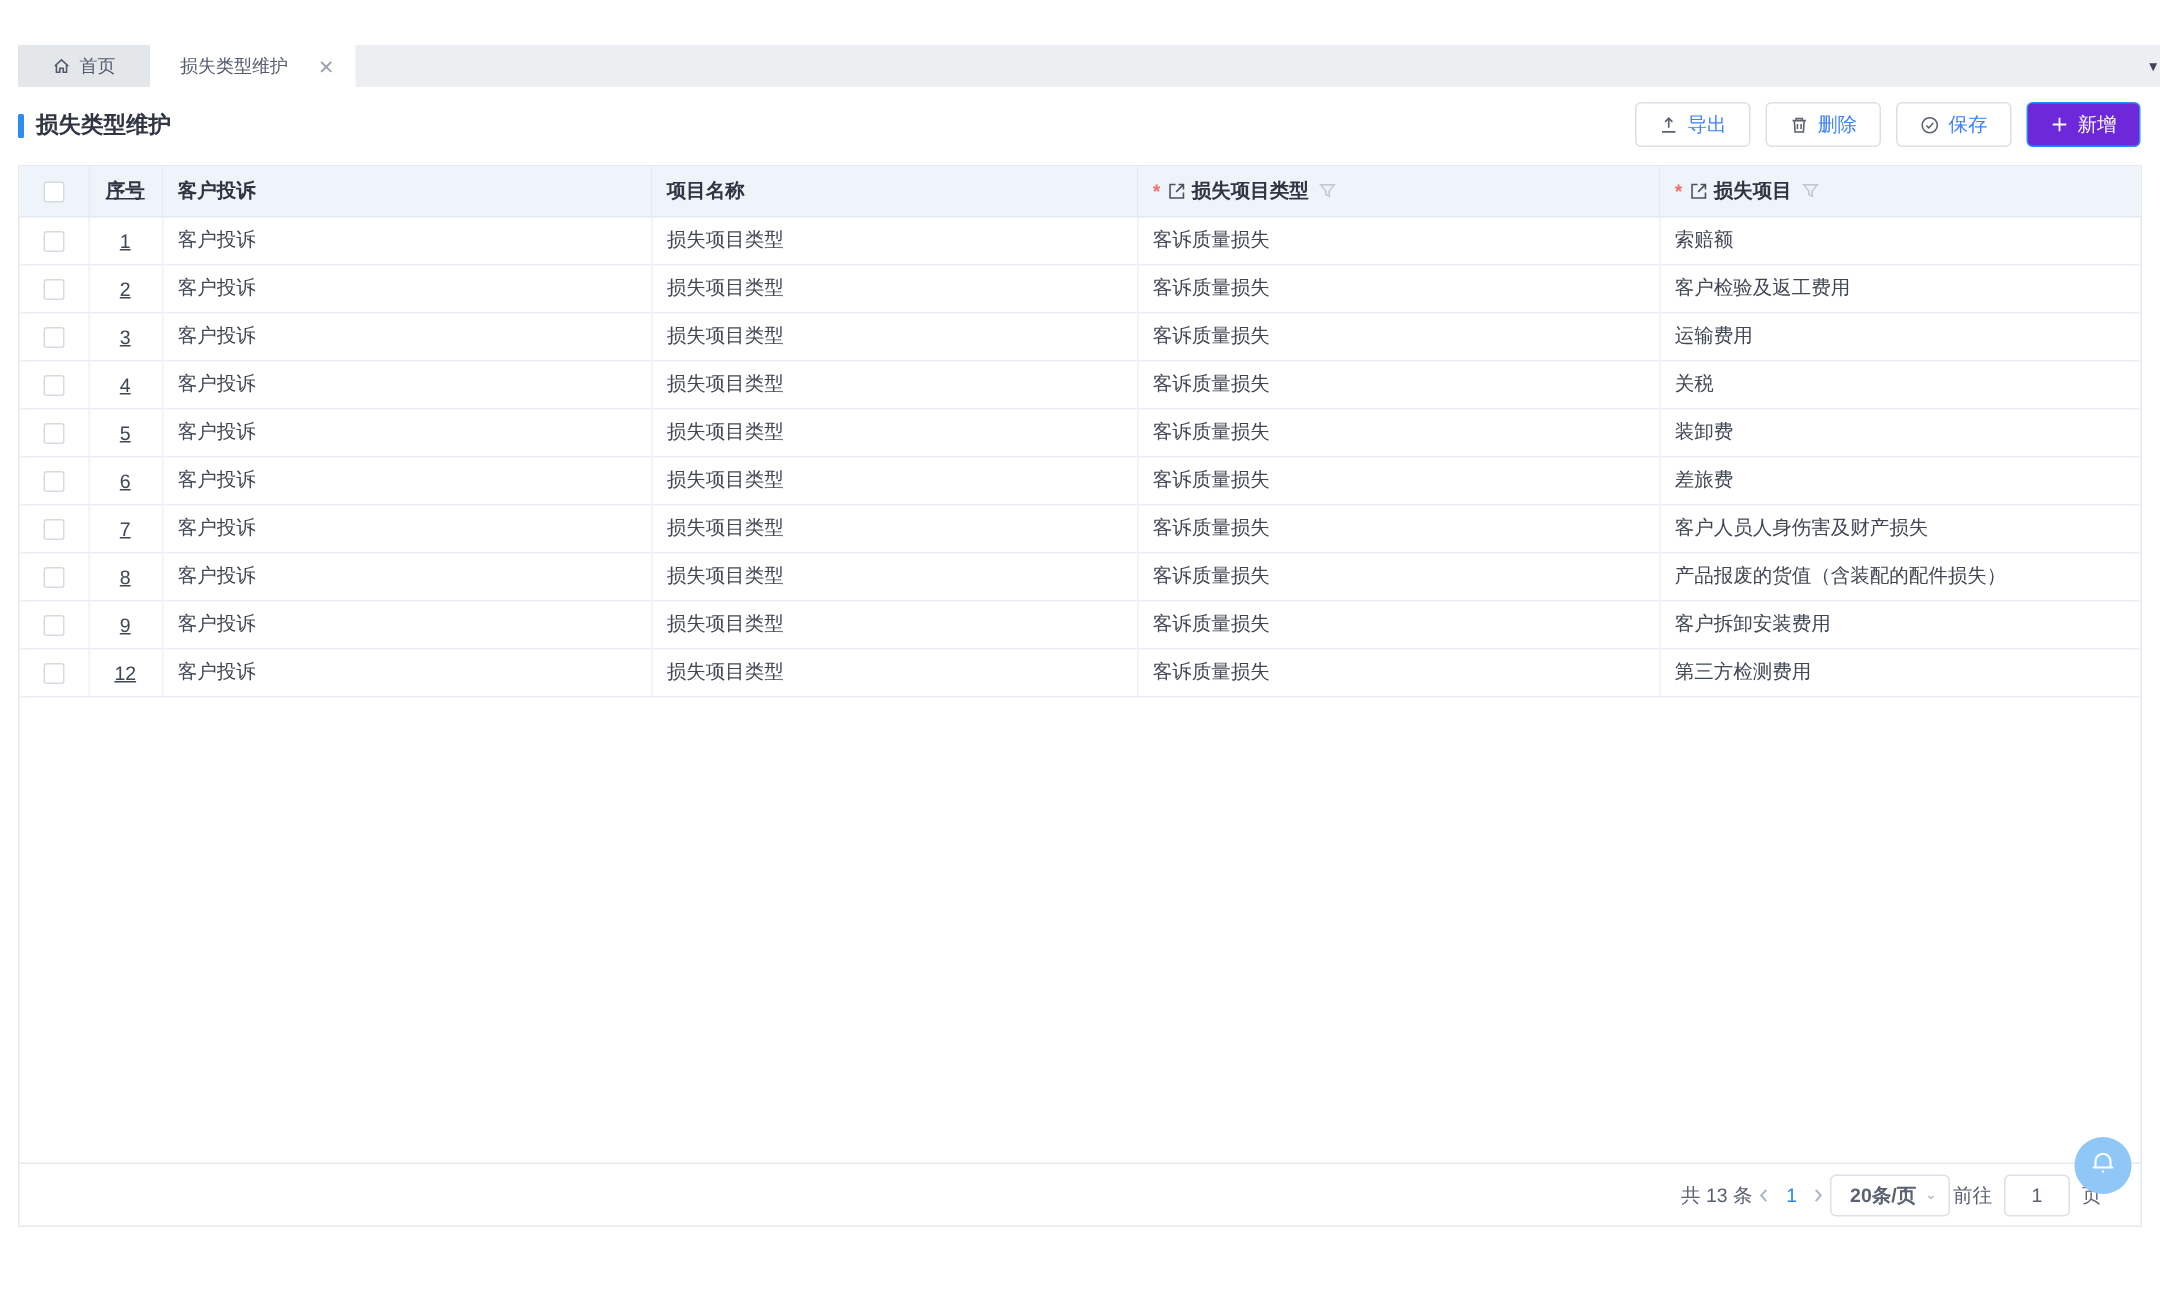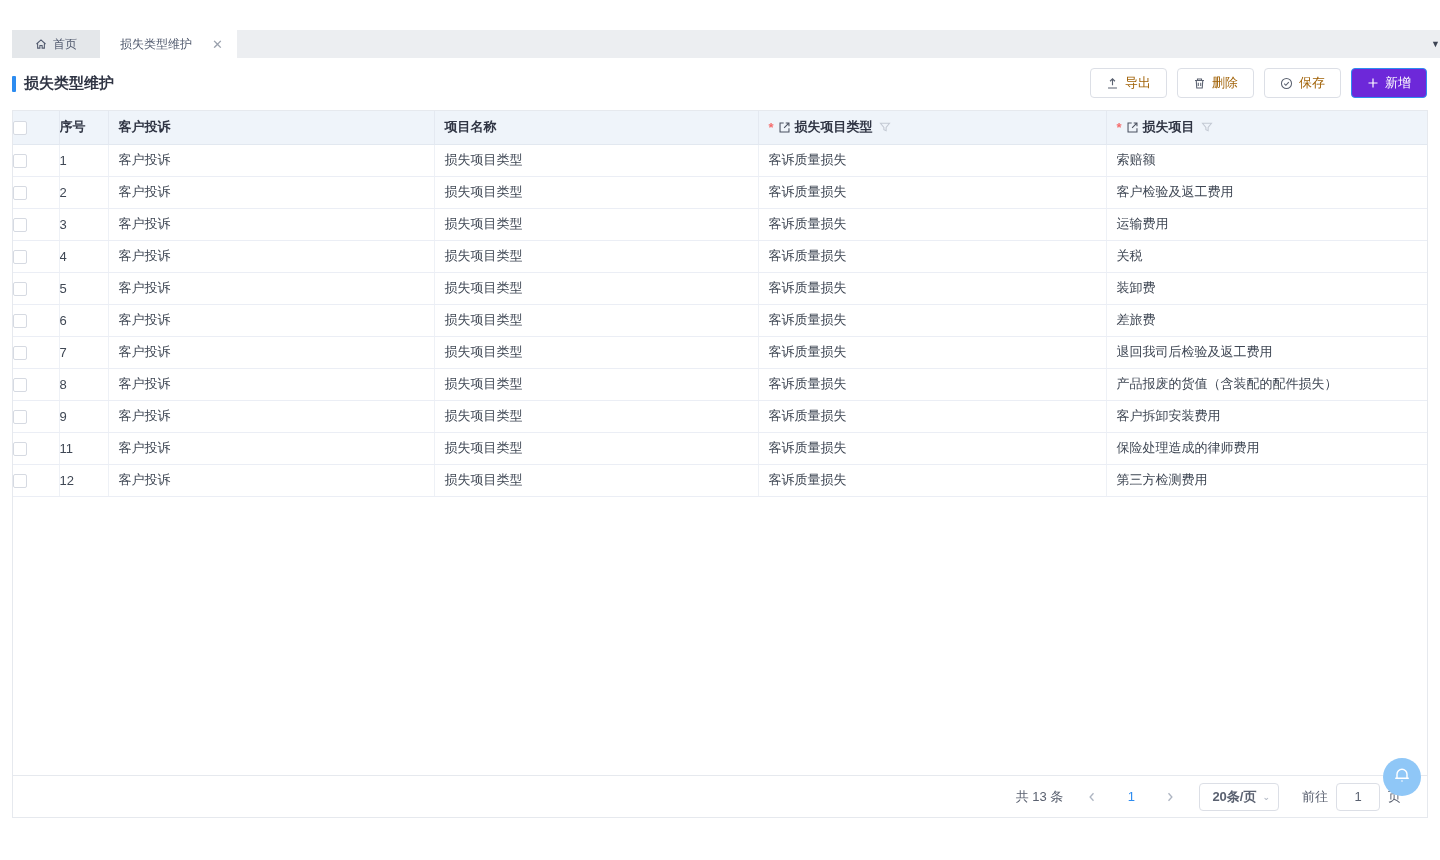--- a/index.html
+++ b/index.html
@@ -19,49 +19,49 @@
   .home-glyph { width:12px; height:12px; display:inline-block; }
 
   
   .page-title { position:absolute; top:74px; left:12px; display:flex; align-items:center; gap:8px; }
   .title-bar { width:4px; height:16px; background:#2d8cf0; border-radius:1px; }
   .title-text { font-size:15px; font-weight:bold; color:#303544; }
 
   
   .toolbar { position:absolute; top:68px; right:13px; display:flex; gap:10px; }
   .btn { height:30px; padding:0 15px; display:inline-flex; align-items:center; gap:6px;
-    font-size:13px; color:#a16207; background:#fff; border:1px solid #dcdfe6;
+    font-size:13px; color:#3b82f6; background:#fff; border:1px solid #dcdfe6;
     border-radius:4px; cursor:pointer; }
   .btn svg { display:block; }
   .btn-primary { background:#6d28d9; border-color:#2d8cf0; color:#fff; }
 
   
   .table-wrap { position:absolute; top:110px; left:12px; width:1416px; height:708px;
     border:1px solid #e6e9ee; background:#fff; }
   table { border-collapse:collapse; table-layout:fixed; width:100%; }
   col.c-check{width:46px;} col.c-idx{width:49px;} col.c-module{width:326px;}
   col.c-project{width:324px;} col.c-ltype{width:348px;}
   th, td { height:32px; padding:0 10px; font-size:13px; text-align:left;
     border-bottom:1px solid #ebeef5; border-right:1px solid #eef1f6;
     white-space:nowrap; overflow:hidden; }
   th { height:33px; background:#eff4fa; font-weight:bold; color:#303544;
     border-bottom:1px solid #e2e8f0; border-right:1px solid #e4e9f1; }
   th:last-child, td:last-child { border-right:none; }
-  td.center, th.center { text-align:left; padding:0; }
+  td.center, th.center { text-align:center; padding:0;text-decoration:underline; }
   .checkbox { display:inline-block; width:14px; height:14px; background:#fff;
     border:1px solid #d6dae2; border-radius:2px; vertical-align:middle; cursor:pointer; }
   .hdr-flex { display:flex; align-items:center; gap:4px; }
   .req-star { color:#f56c6c; font-weight:bold; }
   .edit-icon svg, .funnel-icon svg { display:block; }
   .funnel-icon { cursor:pointer; margin-left:2px; }
 
   
   .table-footer { position:absolute; bottom:0; left:0; width:100%; height:42px;
     border-top:1px solid #e6e9ee; display:flex; align-items:center;
-    justify-content:flex-end; padding-right:26px; gap:23px; font-size:13px; color:#5a6170; }
+    justify-content:flex-end; padding-right:26px; gap:2px; font-size:13px; color:#5a6170; }
   .pg-arrow { display:flex; align-items:center; color:#aeb5c2; cursor:pointer; }
   .pg-num { color:#2d8cf0; min-width:20px; text-align:center; cursor:pointer; }
   .pg-size { height:28px; border:1px solid #dcdfe6; border-radius:4px; display:flex;
     align-items:center; gap:6px; padding:0 8px 0 12px; cursor:pointer; color:#5a6170;font-weight:bold; }
   .pg-size .caret { font-size:9px; color:#b3bac6; }
   .pg-goto { display:flex; align-items:center; gap:8px; }
   .pg-input { width:44px; height:28px; border:1px solid #dcdfe6; border-radius:4px;
     text-align:center; font-size:13px; color:#5a6170; outline:none;
     font-family:"Liberation Sans","DejaVu Sans",sans-serif; }
 
@@ -230,45 +230,37 @@
           <td>损失项目类型</td>
           <td>客诉质量损失</td>
           <td>差旅费</td>
         </tr>
         <tr>
           <td class="center"><span class="checkbox"></span></td>
           <td class="center">7</td>
           <td>客户投诉</td>
           <td>损失项目类型</td>
           <td>客诉质量损失</td>
-          <td>退回我司后检验及返工费用</td>
+          <td>客户人员人身伤害及财产损失</td>
         </tr>
         <tr>
           <td class="center"><span class="checkbox"></span></td>
           <td class="center">8</td>
           <td>客户投诉</td>
           <td>损失项目类型</td>
           <td>客诉质量损失</td>
           <td>产品报废的货值（含装配的配件损失）</td>
         </tr>
         <tr>
           <td class="center"><span class="checkbox"></span></td>
           <td class="center">9</td>
           <td>客户投诉</td>
           <td>损失项目类型</td>
           <td>客诉质量损失</td>
           <td>客户拆卸安装费用</td>
-        </tr>
-        <tr>
-          <td class="center"><span class="checkbox"></span></td>
-          <td class="center">11</td>
-          <td>客户投诉</td>
-          <td>损失项目类型</td>
-          <td>客诉质量损失</td>
-          <td>保险处理造成的律师费用</td>
         </tr>
         <tr>
           <td class="center"><span class="checkbox"></span></td>
           <td class="center">12</td>
           <td>客户投诉</td>
           <td>损失项目类型</td>
           <td>客诉质量损失</td>
           <td>第三方检测费用</td>
         </tr>
       </tbody>

